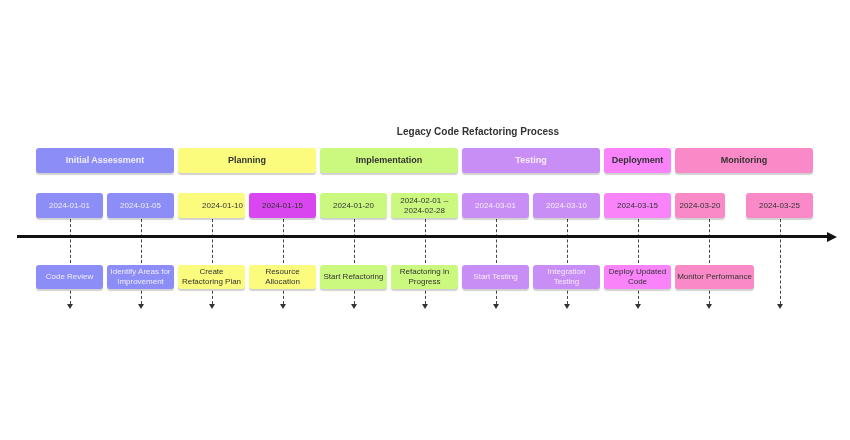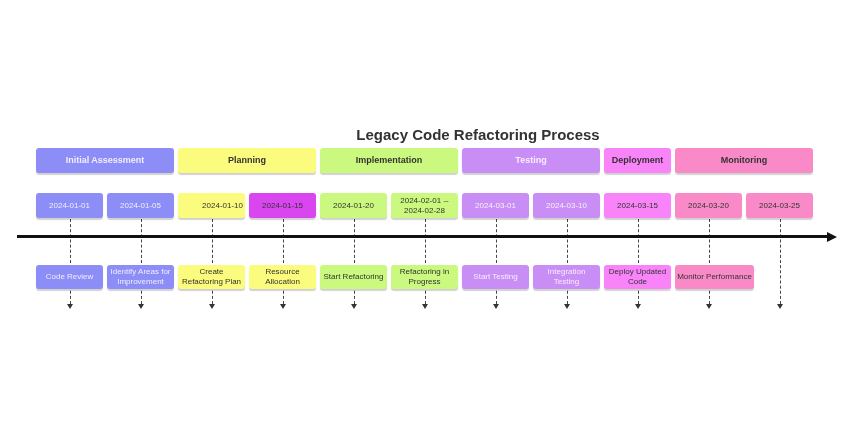--- a/index.html
+++ b/index.html
@@ -10,21 +10,21 @@
     background: #ffffff;
     overflow: hidden;
     font-family: "Liberation Sans", sans-serif;
   }
   .title {
     position: absolute;
     top: 126px;
     left: 106px;
     right: 0;
     text-align: center;
-    font-size: 15px;
+    font-size: 10px;
     font-weight: bold;
     color: #333333;
   }
   .box {
     position: absolute;
     display: flex;
     align-items: center;
     justify-content: center;
     text-align: center;
     border-radius: 3px;
@@ -167,21 +167,21 @@
       <span>2024-03-15</span>
     </div>
     <div class="box phase" style="left: 675px; width: 138px; background: rgb(249, 138, 199); color: rgb(51, 51, 51);">
       <span>Monitoring</span>
     </div>
     <div class="box task" style="left: 604px; width: 67px; background: rgb(249, 131, 249); color: rgb(51, 51, 51);">
       <span>Deploy Updated Code</span>
     </div>
     <div class="connector" style="left: 708.5px;"></div>
     <div class="connector-arrow" style="left: 705.5px;"></div>
-    <div class="box date" style="left: 675px; width: 67px; background: rgb(249, 138, 199); color: rgb(51, 51, 51);">
+    <div class="box date" style="left: 675px; width: 50px; background: rgb(249, 138, 199); color: rgb(51, 51, 51);">
       <span>2024-03-20</span>
     </div>
     <div class="box task" style="left: 675px; width: 79px; background: rgb(249, 138, 199); color: rgb(51, 51, 51);">
       <span>Monitor Performance</span>
     </div>
     <div class="connector" style="left: 779.5px;"></div>
     <div class="connector-arrow" style="left: 776.5px;"></div>
     <div class="box date" style="left: 746px; width: 67px; background: rgb(249, 138, 199); color: rgb(51, 51, 51);">
       <span>2024-03-25</span>
     </div>

